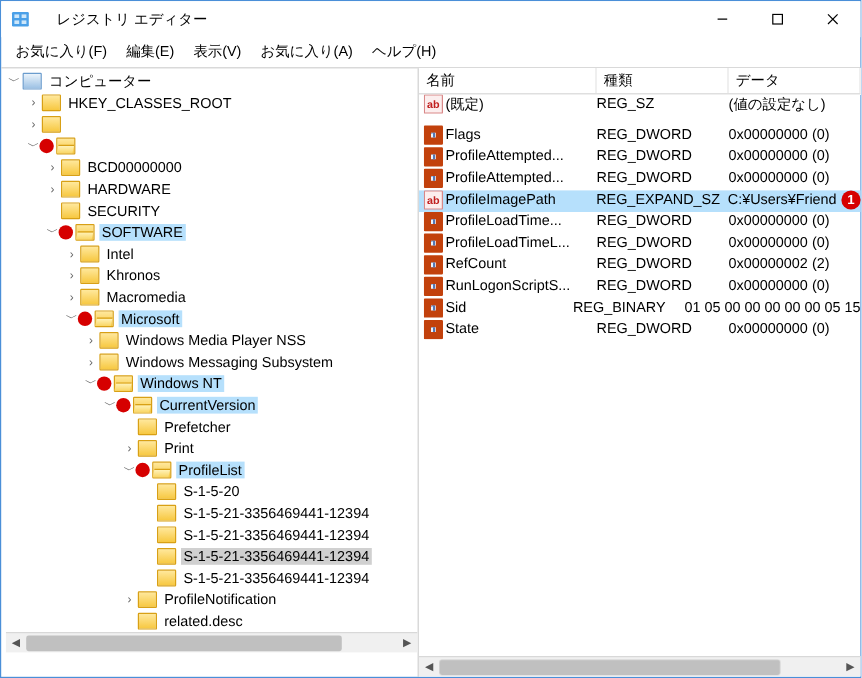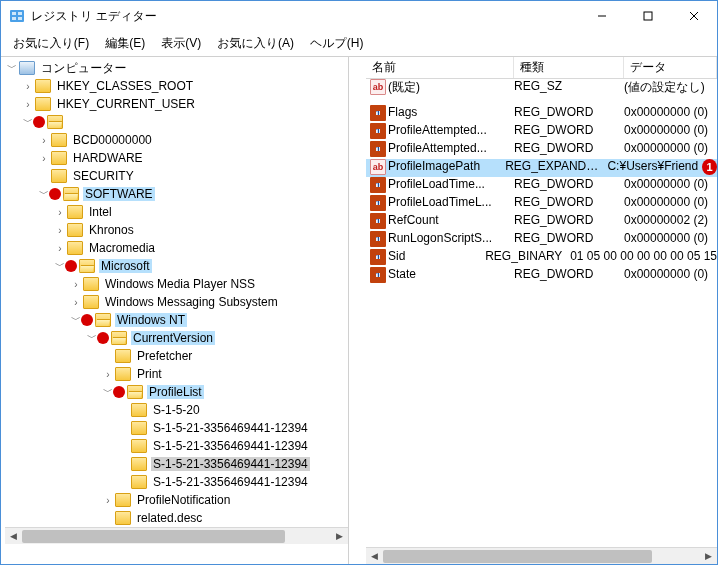--- a/index.html
+++ b/index.html
@@ -23,21 +23,21 @@
     height: 30px;
     display: flex;
     align-items: center;
     padding: 0 0 0 8px;
     background: #fff;
   }
   .titlebar-icon {
     width: 16px; height: 16px;
     margin-right: 6px;
   }
-  .titlebar-title { flex: 0 0 auto; font-size: 12px; }
+  .titlebar-title { flex: 0 0 auto; font-size: 12px; margin-left: 16px; }
   .titlebar-spacer { flex: 1; }
   .titlebar-btns { display: flex; height: 100%; }
   .titlebar-btn {
     width: 46px; height: 30px;
     display: flex; align-items: center; justify-content: center;
     font-size: 10px;
   }
 
   .menubar {
     display: flex;
@@ -58,21 +58,20 @@
     border-right: 1px solid #d0d0d0;
     overflow: auto;
     padding: 2px 0 2px 4px;
     position: relative;
   }
   .list-pane {
     flex: 1;
     overflow: auto;
     display: flex;
     flex-direction: column;
-    margin-left: 17px;
   }
 
   
   .tree-row {
     display: flex;
     align-items: center;
     height: 18px;
     white-space: nowrap;
   }
   .tree-indent { display:inline-block; }
@@ -255,21 +254,20 @@
       <div class="tree-row">
         <span class="tree-indent" style="width:16px"></span>
             <span class="toggle">›</span>
         <span class="tree-icon"></span>
         <span class="tree-label">HKEY_CLASSES_ROOT</span>
       </div>
       <div class="tree-row">
         <span class="tree-indent" style="width:16px"></span>
             <span class="toggle">›</span>
         <span class="tree-icon"></span>
-        <span class="tree-label">HKEY_CURRENT_USER</span>
       </div>
       <div class="tree-row">
         <span class="tree-indent" style="width:16px"></span>
             <span class="toggle">﹀</span>
         <span class="bullet"></span>
         <span class="tree-icon open"></span>
       </div>
       <div class="tree-row">
             <span class="tree-indent" style="width:32px"></span>
             <span class="toggle">›</span>

